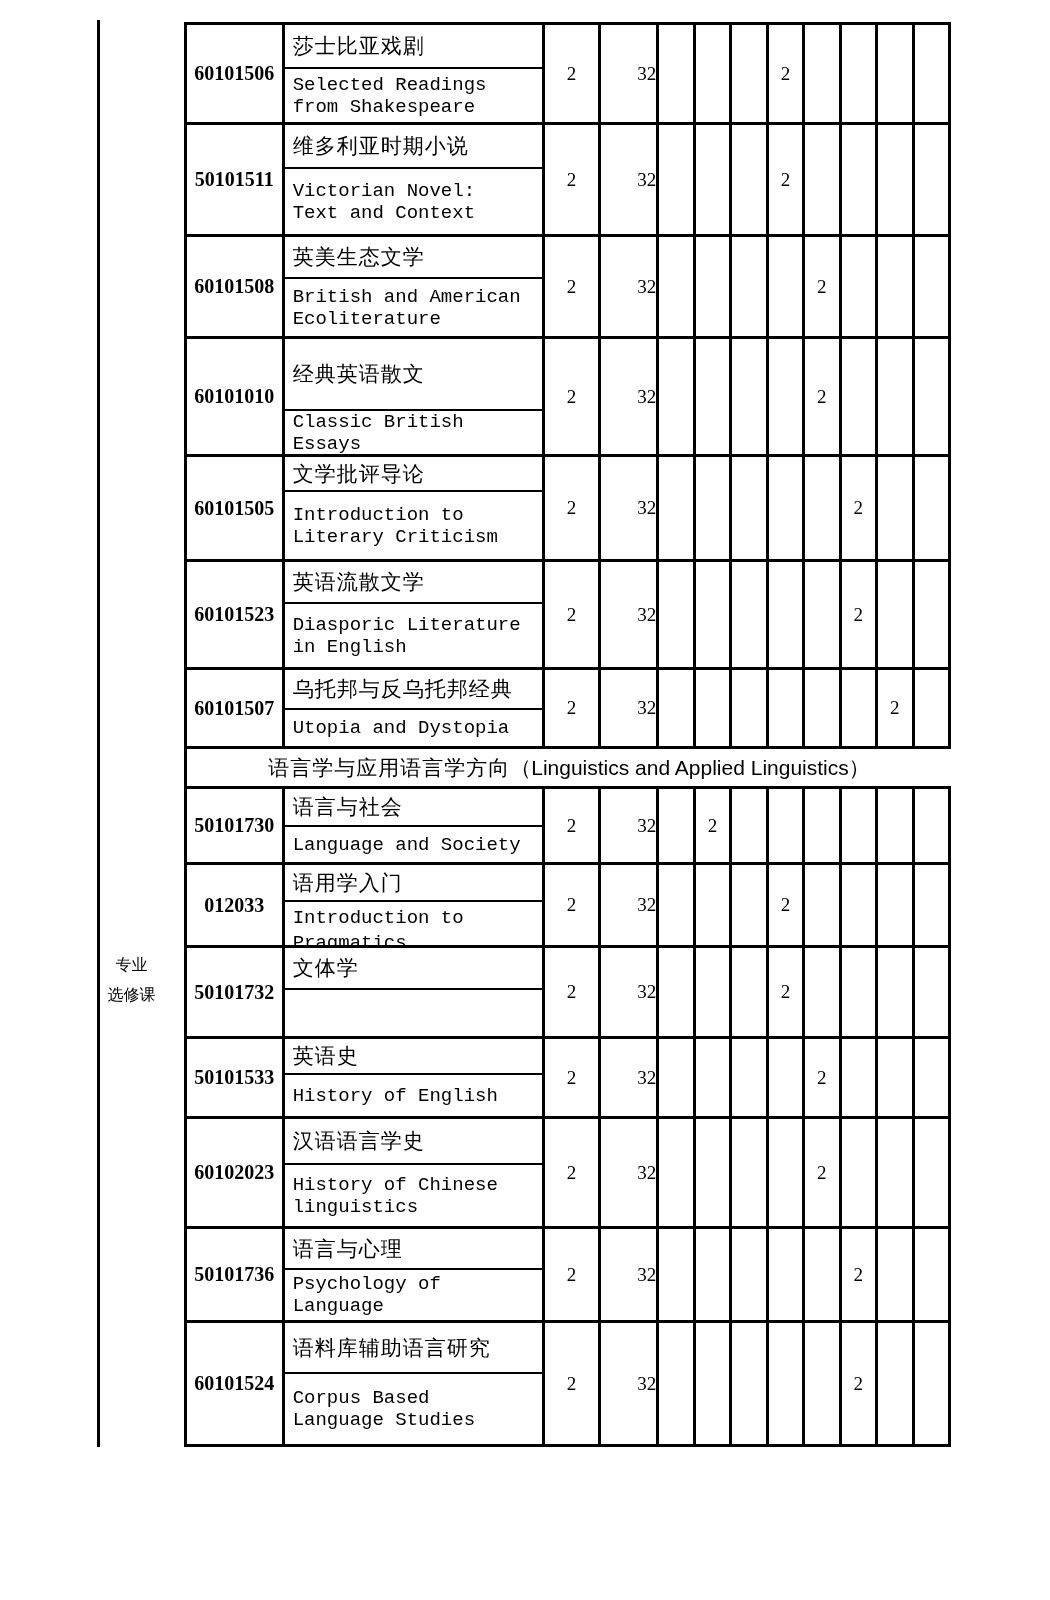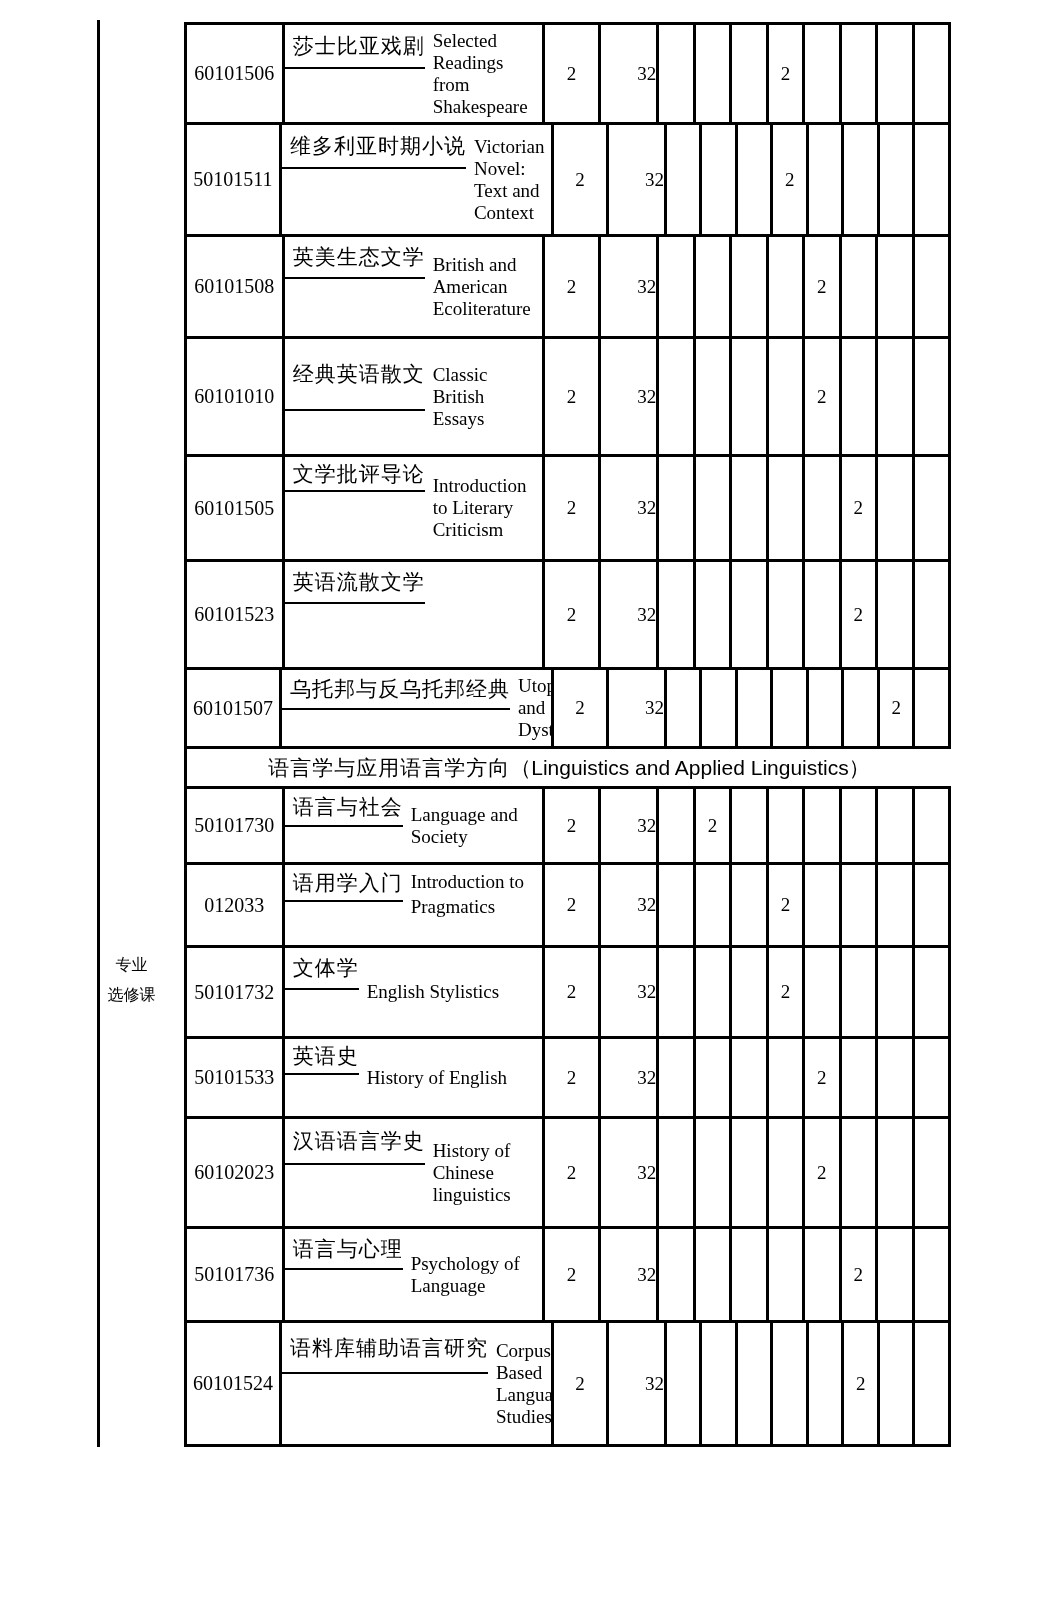--- a/index.html
+++ b/index.html
@@ -23,22 +23,22 @@
     text-align:center; font-size:16px; line-height:30px;
   }
   
   .grid {
     position:absolute; left:184px; top:22px;
     width:767px;
     border-left:3px solid #000; border-top:3px solid #000;
   }
   .trow { display:flex; border-bottom:3px solid #000; }
   .cell { border-right:3px solid #000; height:auto; }
-  .c-code  { width:102px; display:flex; align-items:center; justify-content:center; font-size:20px; }
-  .c-name  { width:272px; display:flex; flex-direction:row; }
+  .c-code  { width:102px; display:flex; align-items:center; justify-content:center; font-size:20px;font-weight:bold; }
+  .c-name  { width:272px; display:flex; flex-direction:column;font-family:Liberation Mono, monospace; }
   .c-cred  { width:59px;  display:flex; align-items:center; justify-content:center; font-size:19px; }
   .c-hrs   { width:58px;  display:flex; align-items:center; justify-content:center; font-size:19px;padding-left:36px; }
   .c-sem   { width:38px;  display:flex; align-items:center; justify-content:center; font-size:19px; }
   .zh {
     flex-shrink:0; border-bottom:2px solid #000;
     display:flex; align-items:center;
     padding-left:8px; font-size:21px; letter-spacing:1px;
     overflow:hidden; white-space:nowrap;
   }
   .en {
@@ -156,20 +156,21 @@
       <div class="cell c-sem"></div>
       <div class="cell c-sem">2</div>
       <div class="cell c-sem"></div>
       <div class="cell c-sem"></div>
     </div>
 
     <div class="trow" style="height:108px">
       <div class="cell c-code">60101523</div>
       <div class="cell c-name">
         <div class="zh" style="height:42px">英语流散文学</div>
+        <div class="en">Diasporic Literature in English</div>
       </div>
       <div class="cell c-cred">2</div>
       <div class="cell c-hrs">32</div>
       <div class="cell c-sem"></div>
       <div class="cell c-sem"></div>
       <div class="cell c-sem"></div>
       <div class="cell c-sem"></div>
       <div class="cell c-sem"></div>
       <div class="cell c-sem">2</div>
       <div class="cell c-sem"></div>
@@ -232,21 +233,20 @@
       <div class="cell c-sem"></div>
       <div class="cell c-sem"></div>
       <div class="cell c-sem"></div>
       <div class="cell c-sem"></div>
     </div>
 
     <div class="trow" style="height:91px">
       <div class="cell c-code">50101732</div>
       <div class="cell c-name">
         <div class="zh" style="height:42px">文体学</div>
-        <div class="en">English Stylistics</div>
       </div>
       <div class="cell c-cred">2</div>
       <div class="cell c-hrs">32</div>
       <div class="cell c-sem"></div>
       <div class="cell c-sem"></div>
       <div class="cell c-sem"></div>
       <div class="cell c-sem">2</div>
       <div class="cell c-sem"></div>
       <div class="cell c-sem"></div>
       <div class="cell c-sem"></div>

